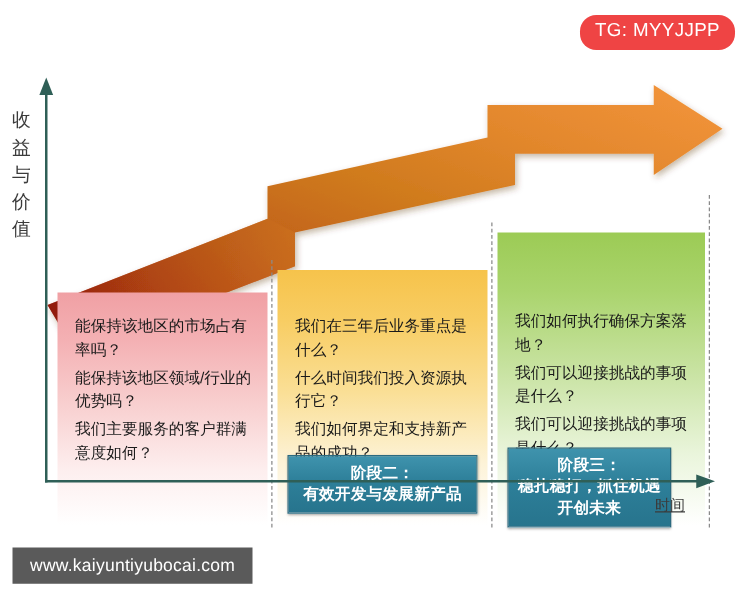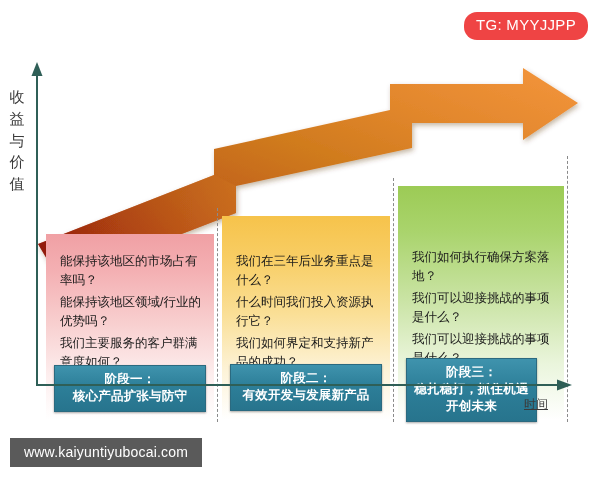--- a/index.html
+++ b/index.html
@@ -183,24 +183,20 @@
 
   <div class="panels">
 
     <div class="panel" id="panel-1">
       <div class="panel-body"></div>
       <div class="panel-text">
         <p>能保持该地区的市场占有率吗？</p>
         <p>能保持该地区领域/行业的优势吗？</p>
         <p>我们主要服务的客户群满意度如何？</p>
       </div>
-      <div class="stage-btn">
-        <div>阶段一：</div>
-        <div>核心产品扩张与防守</div>
-      </div>
     </div>
 
     <div class="panel" id="panel-2">
       <div class="panel-body"></div>
       <div class="panel-text">
         <p>我们在三年后业务重点是什么？</p>
         <p>什么时间我们投入资源执行它？</p>
         <p>我们如何界定和支持新产品的成功？</p>
       </div>
       <div class="stage-btn">

